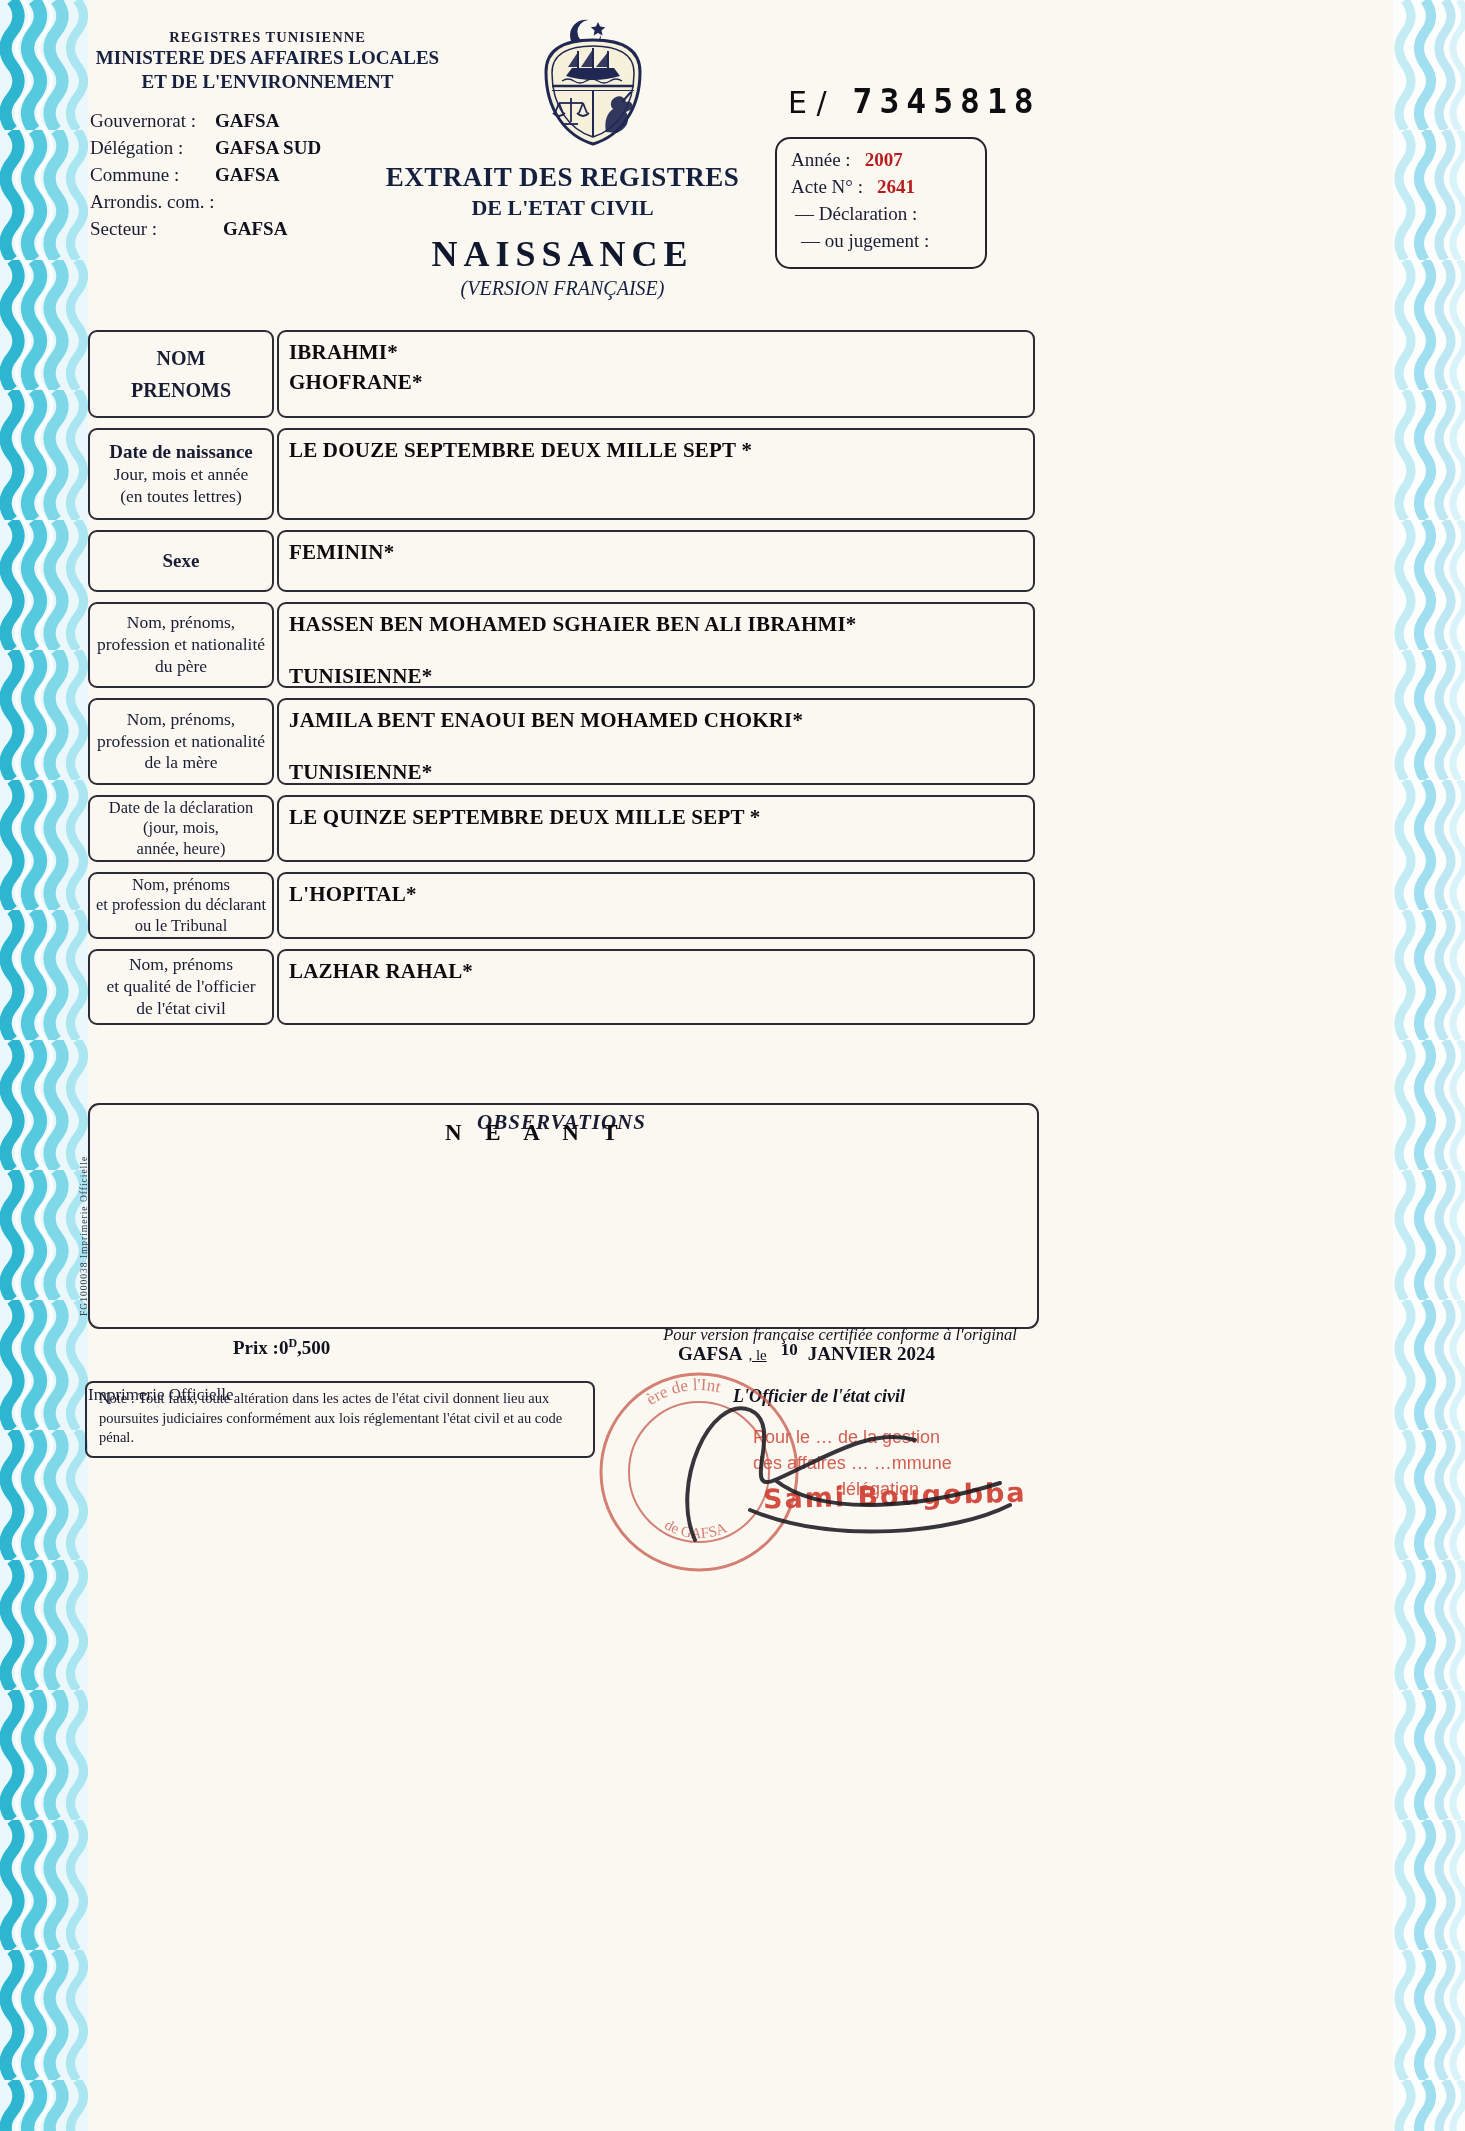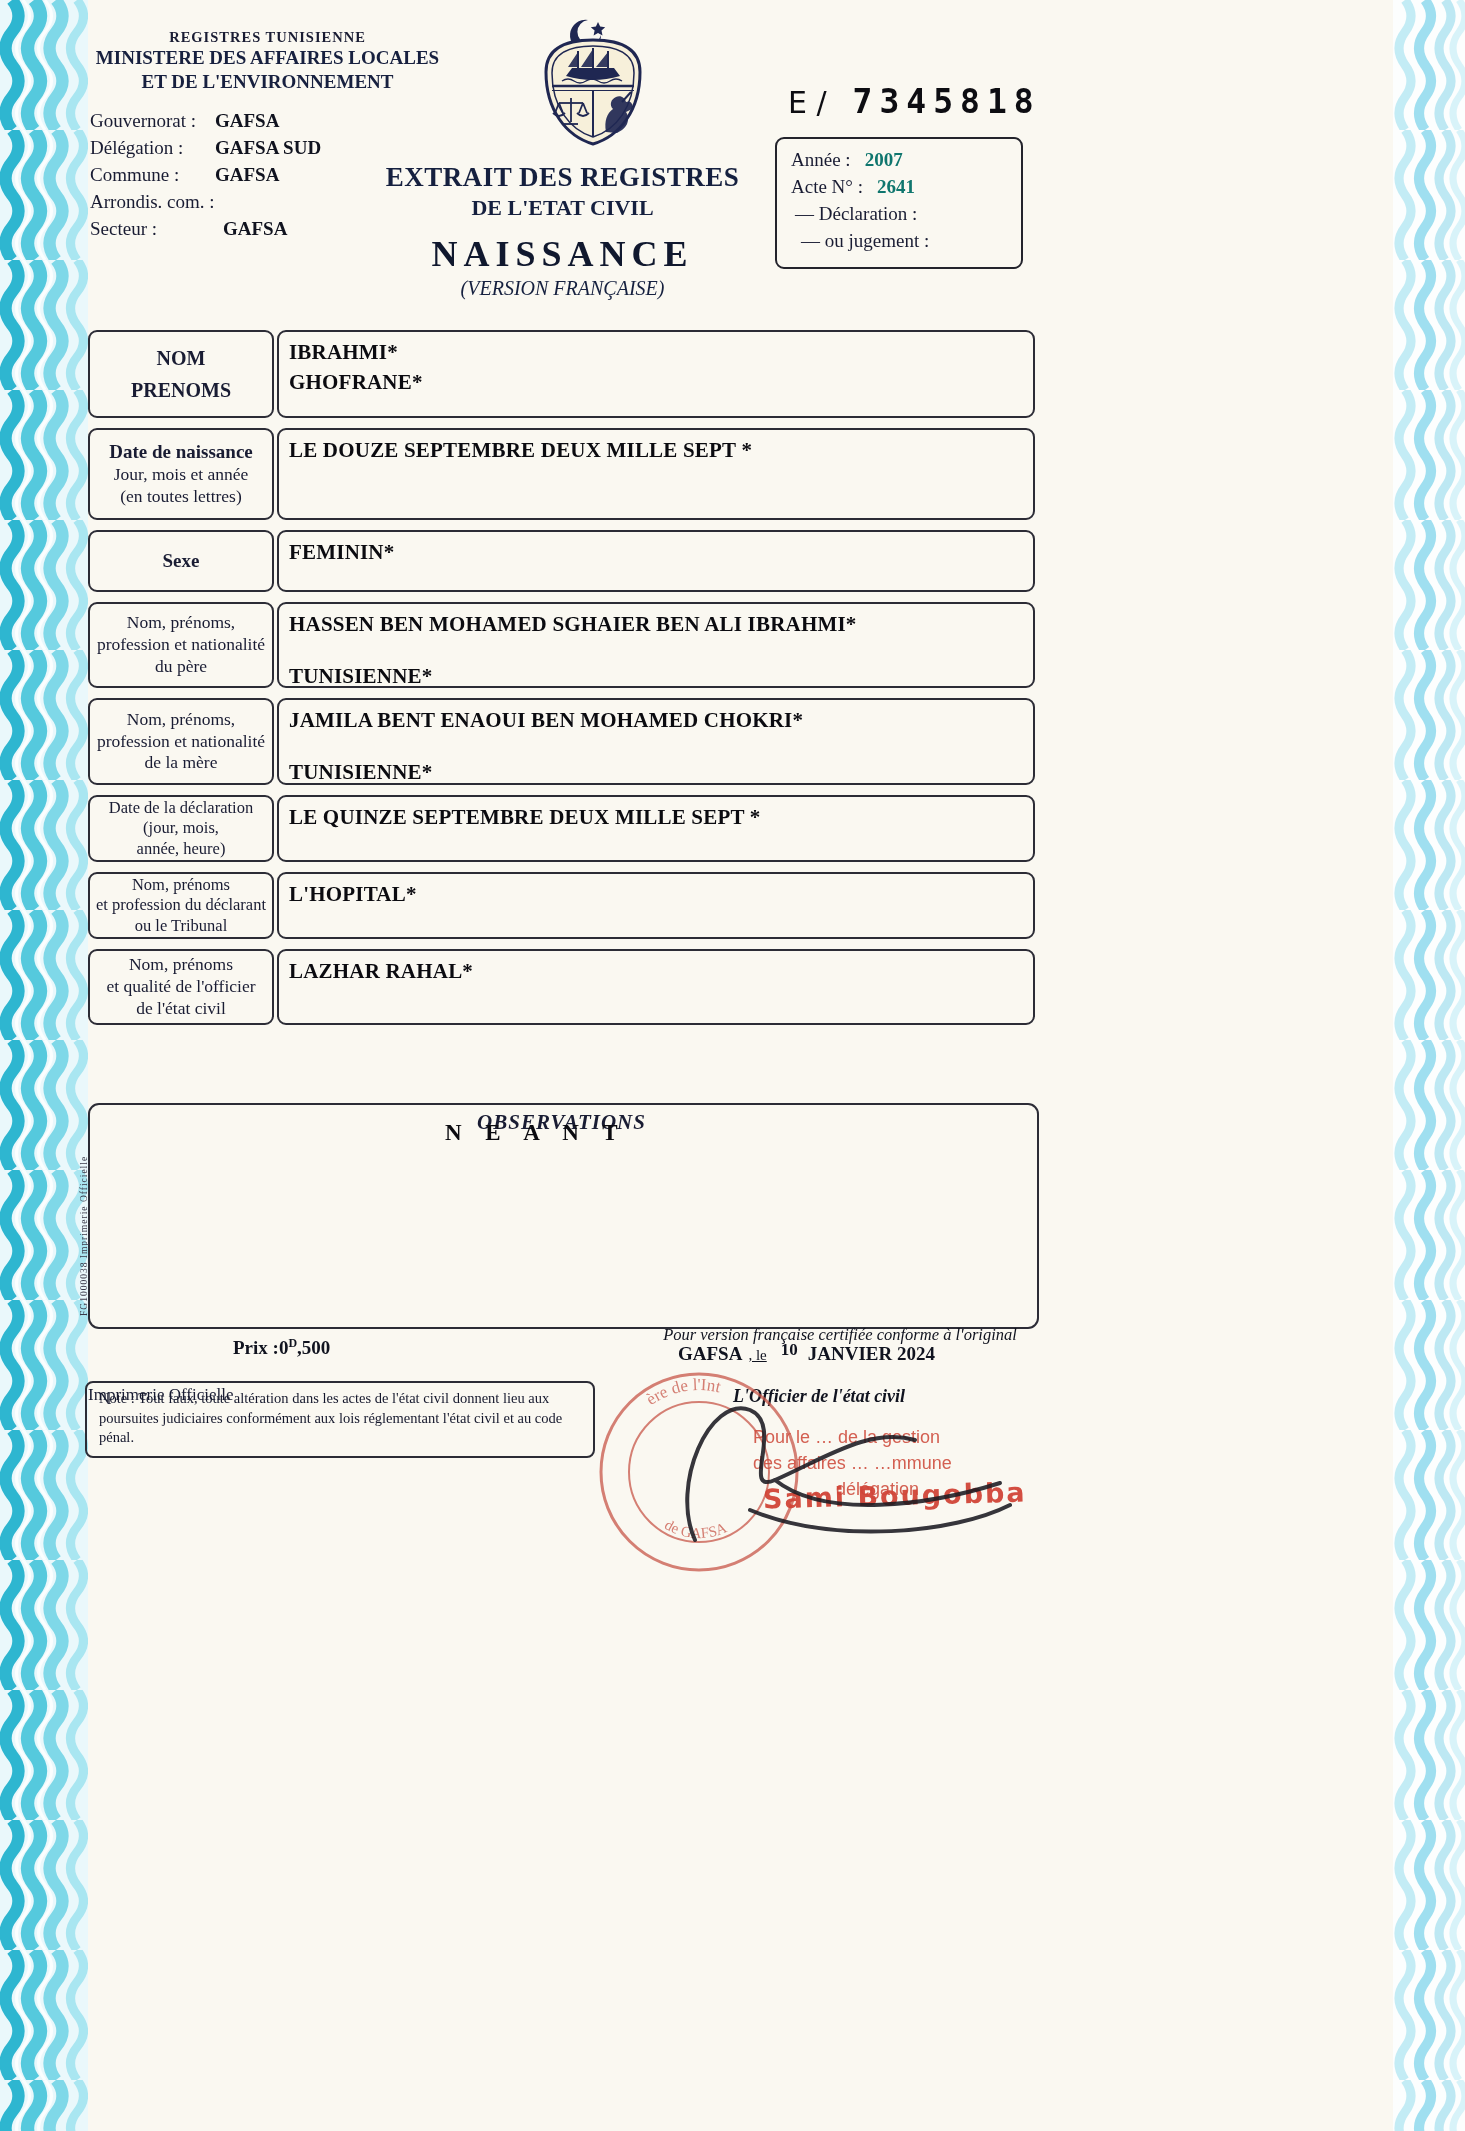--- a/index.html
+++ b/index.html
@@ -18,24 +18,24 @@
   .admin-label{width:125px;}
   .admin-value{font-weight:bold;color:#10131f;}
   .title-block{left:335px;top:162px;width:455px;text-align:center;color:#15203f;}
   .title1{font-size:27px;font-weight:bold;letter-spacing:0.5px;}
   .title2{font-size:22px;font-weight:bold;margin-top:2px;}
   .title-main{font-size:36px;font-weight:bold;letter-spacing:6px;margin-top:12px;color:#10182e;}
   .title-sub{font-size:20px;font-style:italic;margin-top:2px;}
   .serial{left:788px;top:82px;display:flex;align-items:baseline;gap:26px;color:#0d0d12;}
   .serial-prefix{font-size:30px;font-family:"DejaVu Sans", sans-serif;}
   .serial-number{font-size:33px;font-family:"DejaVu Sans Mono", monospace;font-weight:bold;letter-spacing:7px;}
-  .act-box{left:775px;top:137px;width:248px;height:132px;border:2px solid #23232c;border-radius:9px;
+  .act-box{left:775px;top:137px;width:212px;height:132px;border:2px solid #23232c;border-radius:15px;
     padding:8px 14px;box-sizing:border-box;font-size:19px;line-height:1.42;}
   .act-line{display:flex;}
-  .act-value{font-weight:bold;margin-left:14px;color:#0f766e;}
+  .act-value{font-weight:bold;margin-left:14px;color:#b91c1c;}
   .act-dash{margin-left:4px;}
   
   .form{left:88px;top:330px;width:947px;display:flex;flex-direction:column;gap:10px;}
   .row{display:flex;gap:3px;}
   .label-box{width:186px;border:2px solid #2c2c36;border-radius:9px;display:flex;flex-direction:column;
     justify-content:center;align-items:center;text-align:center;padding:3px 6px;box-sizing:border-box;background:transparent;}
   .value-box{flex:1;border:2px solid #2c2c36;border-radius:9px;padding:5px 10px;box-sizing:border-box;}
   .lbl{font-size:17.5px;line-height:1.25;}
   .lbl.b{font-weight:bold;font-size:19px;}
   .lbl.big{font-weight:bold;font-size:20px;line-height:1.6;}

